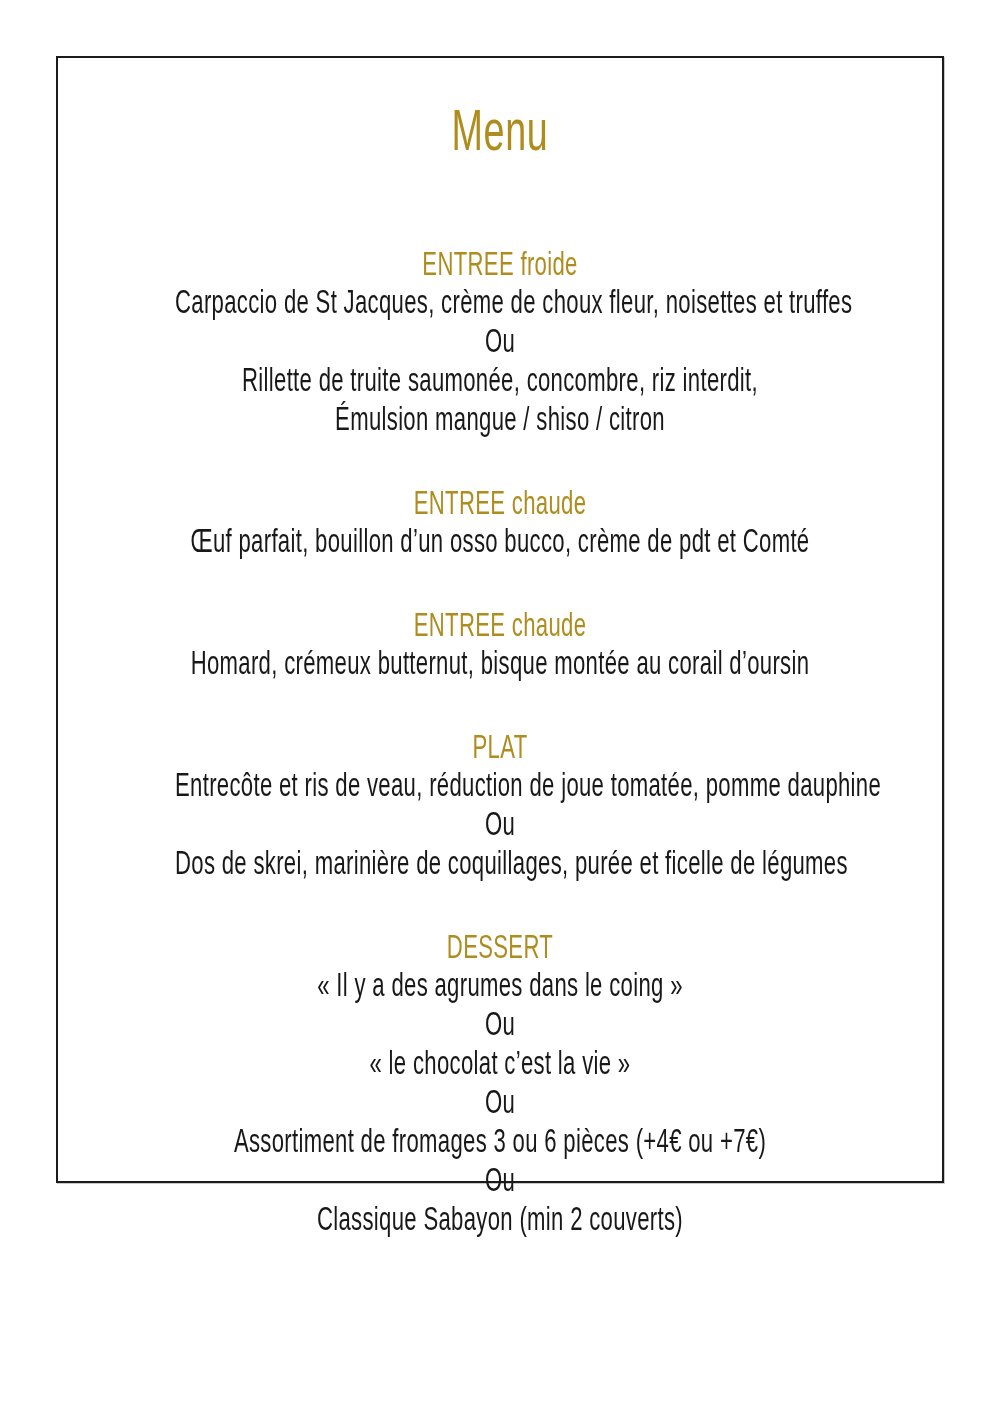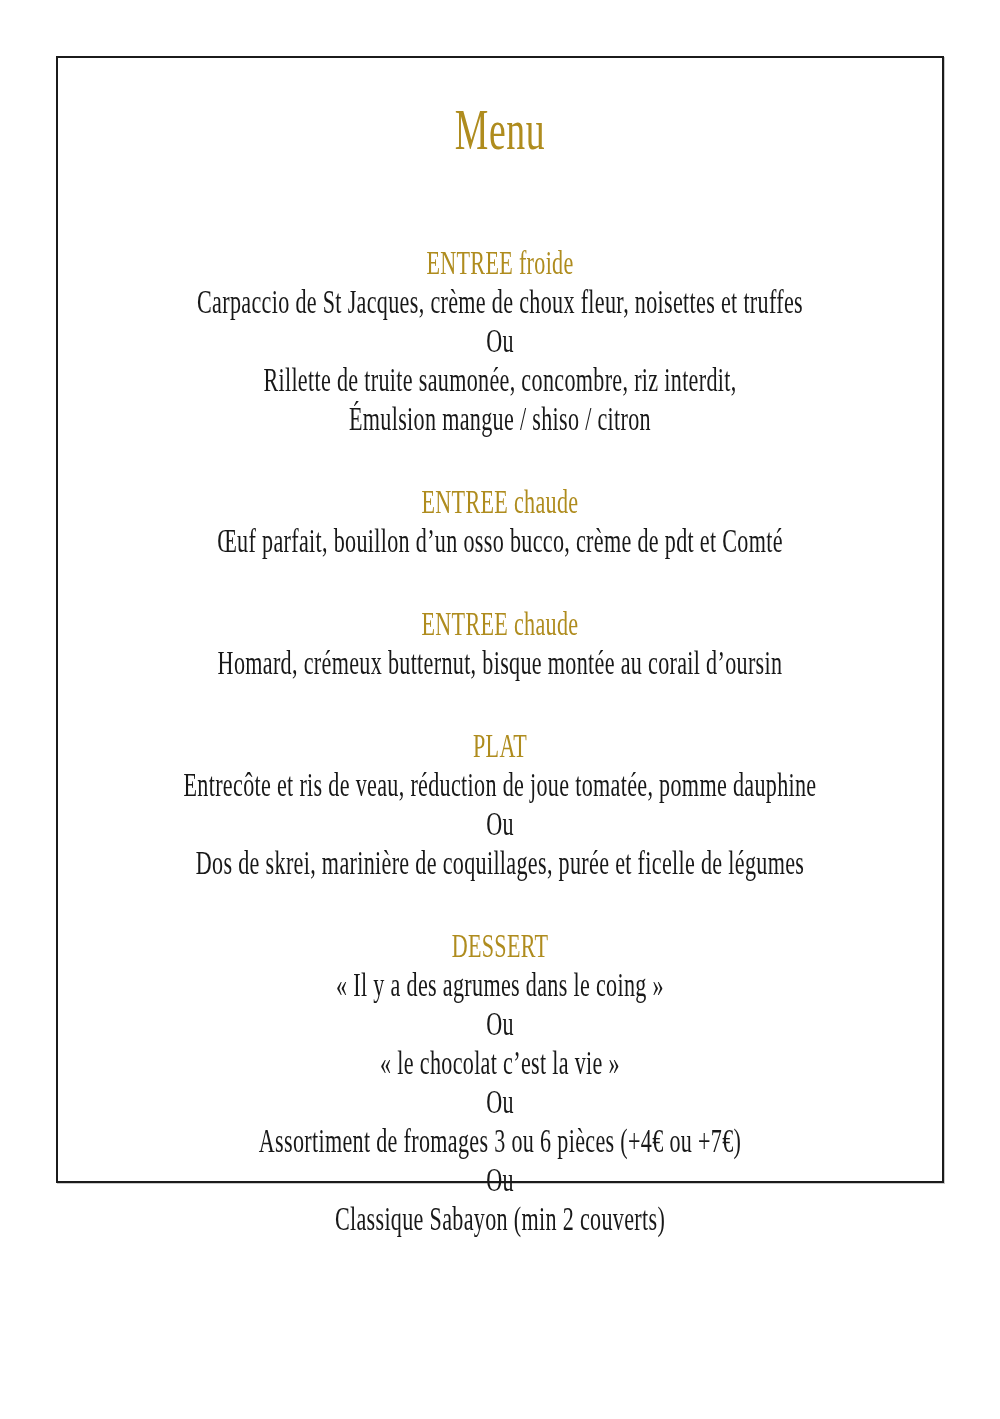--- a/index.html
+++ b/index.html
@@ -6,21 +6,21 @@
     margin: 0;
     padding: 0;
     background: #ffffff;
   }
   .page {
     position: relative;
     width: 1000px;
     height: 1240px;
     background: #ffffff;
     overflow: hidden;
-    font-family: Liberation Serif, serif;
+    font-family: Liberation Sans, sans-serif;
     color: #1a1a1a;
   }
   .page-border {
     position: absolute;
     left: 56px;
     top: 56px;
     right: 56px;
     bottom: 57px;
     border: 2px solid #1b1b1b;
     box-shadow: 1px 1px 0 #c9c9c9;

